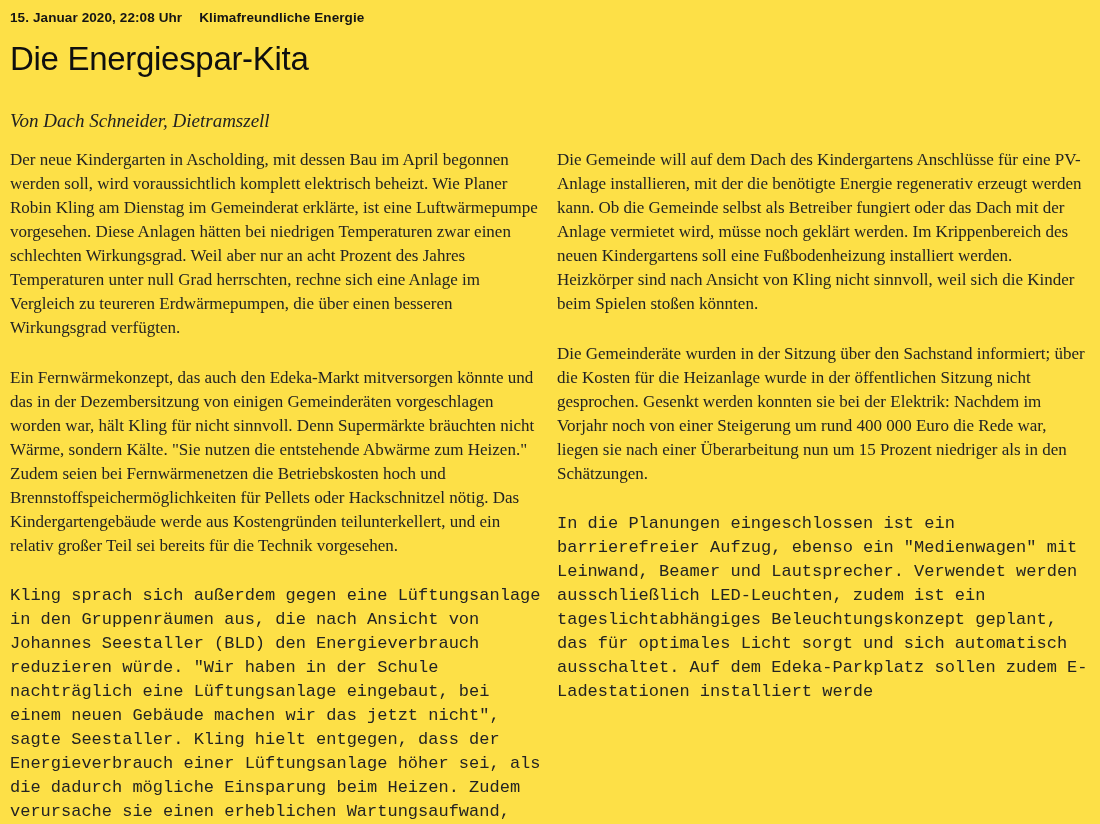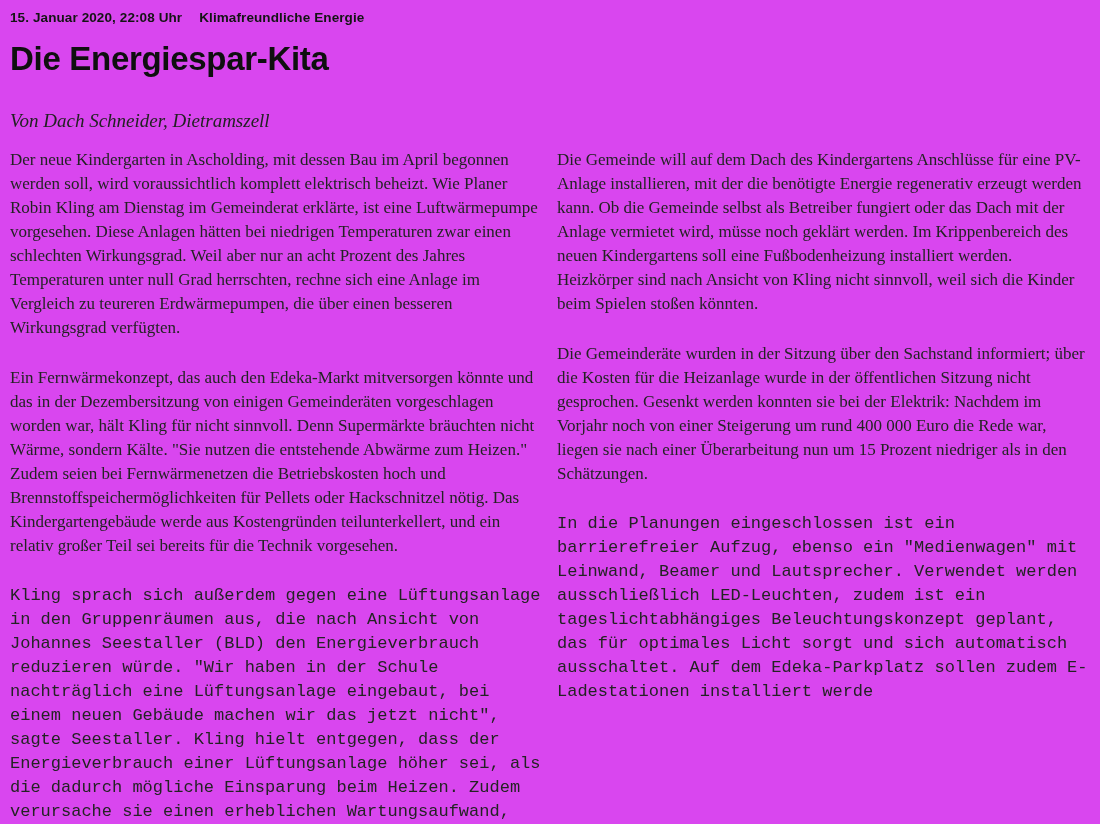--- a/index.html
+++ b/index.html
@@ -8,40 +8,40 @@
     width: 1100px;
     height: 824px;
     background: #ffffff;
     overflow: hidden;
   }
 
   .page {
     width: 1100px;
     height: 824px;
     padding: 9px 10px 0 10px;
-    background: #d946ef;
+    background: #fde047;
   }
 
   
   .meta-row {
     display: flex;
     align-items: baseline;
     gap: 17px;
     font-family: "Liberation Sans", sans-serif;
     font-weight: 700;
     font-size: 13.5px;
     line-height: 17px;
     color: #141414;
     letter-spacing: 0.1px;
   }
 
   .headline {
     margin-top: 14px;
     font-family: "Liberation Sans", sans-serif;
-    font-weight: 700;
+    font-weight: 400;
     font-size: 33px;
     line-height: 38px;
     letter-spacing: -0.3px;
     color: #0f0f0f;
   }
 
   .subtitle {
     margin-top: 27px;
     font-family: "Liberation Sans", sans-serif;
     font-weight: 700;

